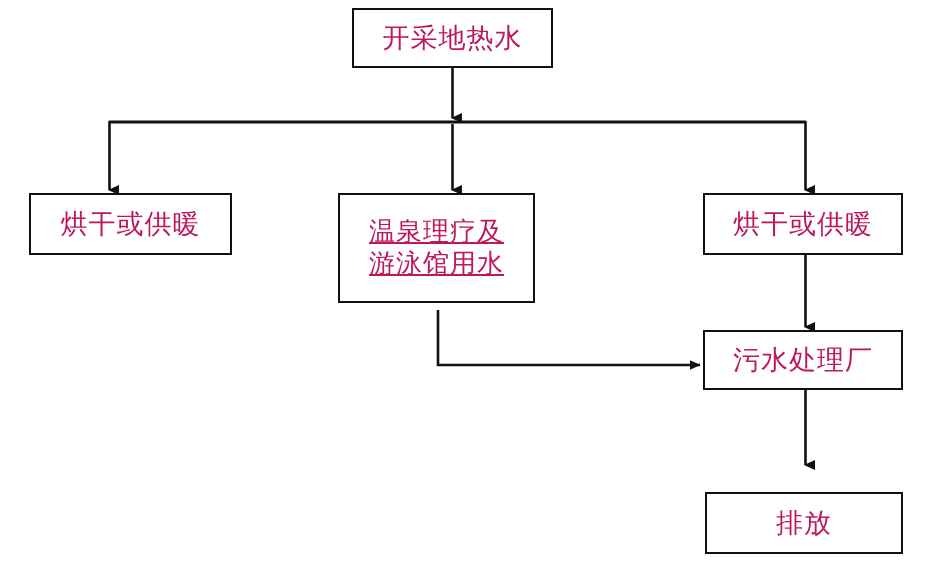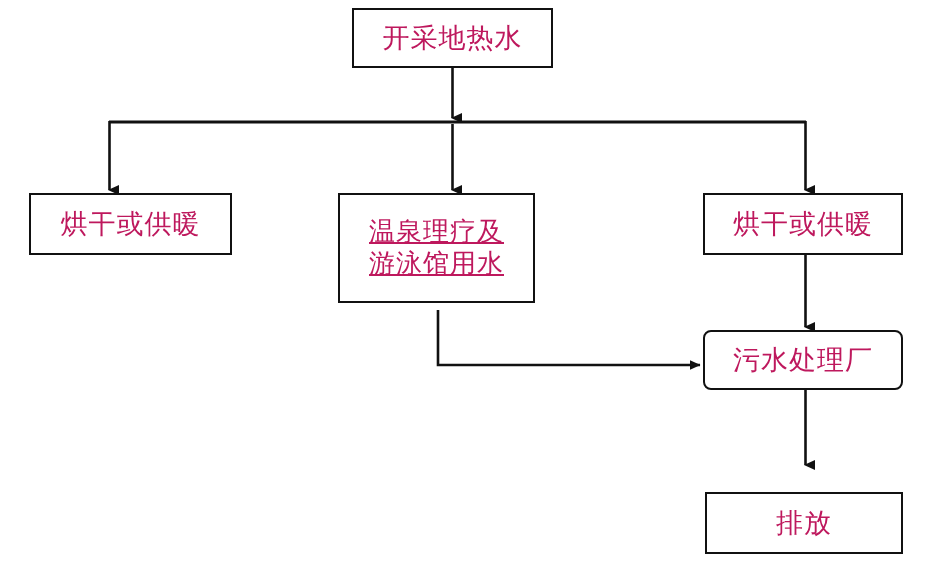--- a/index.html
+++ b/index.html
@@ -90,17 +90,17 @@
 
   <div class="node" style="left:352px; top:8px; width:201px; height:60px;">开采地热水</div>
 
   <div class="node" style="left:5px; top:193px; width:203px; height:62px;margin-left:24px;">烘干或供暖</div>
 
   <div class="node node-two-line" style="left:338px; top:193px; width:197px; height:110px;text-decoration:underline;">温泉理疗及
 游泳馆用水</div>
 
   <div class="node" style="left:703px; top:193px; width:200px; height:62px;">烘干或供暖</div>
 
-  <div class="node" style="left:703px; top:330px; width:200px; height:60px;border-radius:8px;">污水处理厂</div>
+  <div class="node" style="left:703px; top:330px; width:200px; height:60px;">污水处理厂</div>
 
   <div class="node" style="left:705px; top:492px; width:198px; height:62px;">排放</div>
 
 </div>
 
 </body></html>

